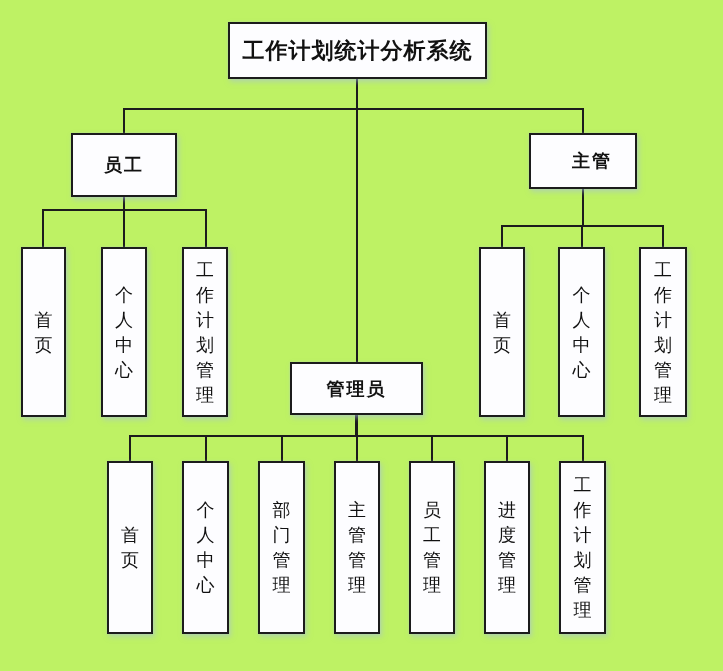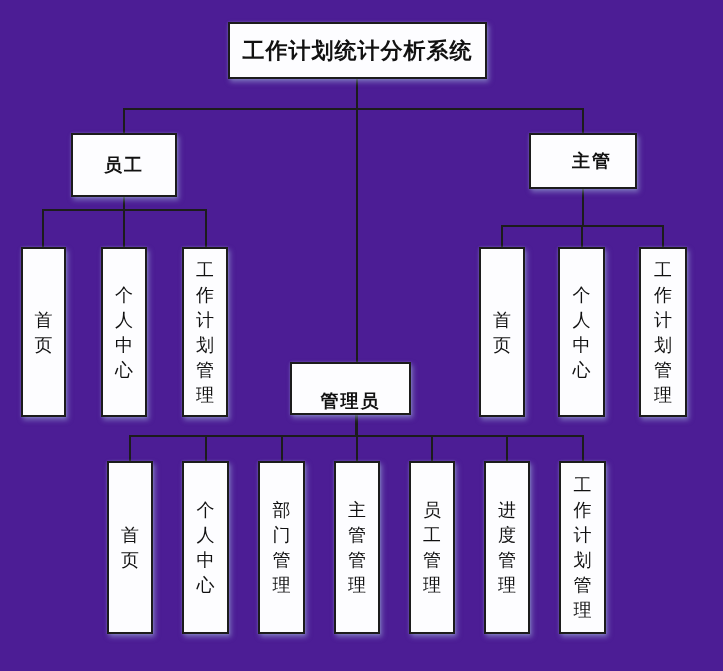--- a/index.html
+++ b/index.html
@@ -1,19 +1,19 @@
 <!DOCTYPE html>
 <html style="--line: #1c1c1c;"><head>
 <meta charset="utf-8">
 <style>
   html, body { margin:0; padding:0; background:#ffffff; }
   .canvas {
     position:relative;
     width:723px; height:671px;
-    background:#4c1d95;
+    background:#bef264;
     font-family:"Liberation Sans", sans-serif;
     overflow:hidden;
   }
   .node {
     position:absolute;
     box-sizing:border-box;
     background:#fdfdff;
     border:2px solid var(--line, #1c1c1c);
     display:flex; align-items:center; justify-content:center;
     box-shadow:2px 3px 5px rgba(165,190,225,0.5), 0 0 2px rgba(175,195,225,0.35);
@@ -67,21 +67,21 @@
   </div>
 
   <div class="node hnode branch-node" style="left:71px; top:133px; width:106px; height:64px;">
     <span>员工</span>
   </div>
 
   <div class="node hnode branch-node" style="left:529px; top:133px; width:108px; height:56px;padding-left:18px;">
     <span>主管</span>
   </div>
 
-  <div class="node hnode branch-node" style="left:290px; top:362px; width:121px; height:53px;align-items:flex-end;">
+  <div class="node hnode branch-node" style="left:290px; top:362px; width:133px; height:53px;">
     <span>管理员</span>
   </div>
 
   <div class="node leaf" style="left:21px; top:247px; width:45px; height:170px;">
     <span class="vtext">
         <span class="vchar">首</span>
         <span class="vchar">页</span>
       </span>
   </div>
   <div class="node leaf" style="left:101px; top:247px; width:46px; height:170px;">

